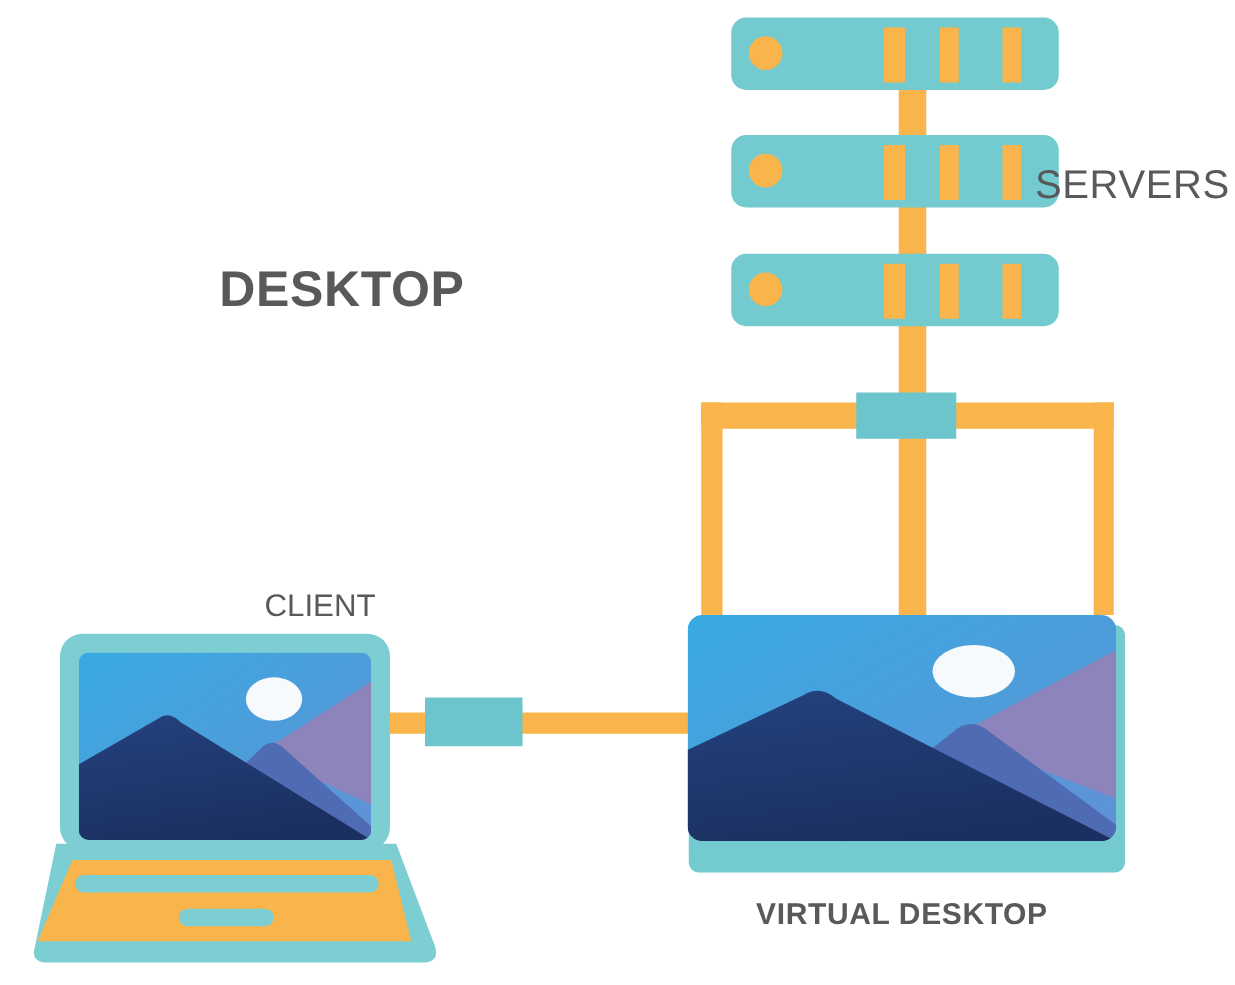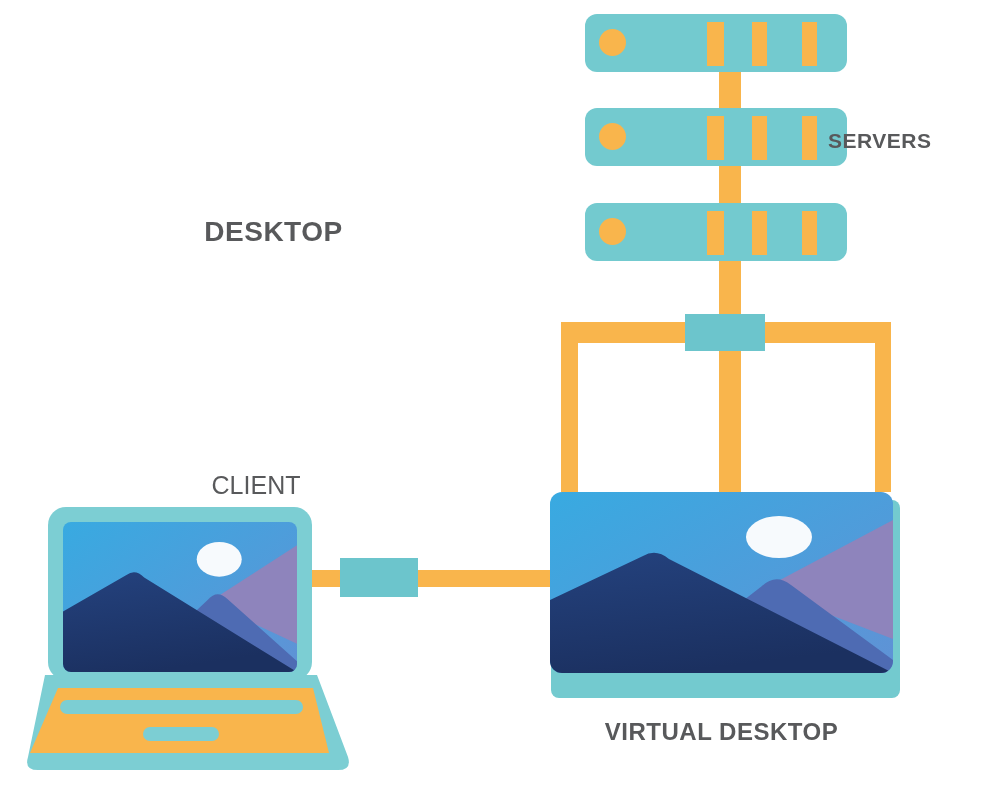--- a/index.html
+++ b/index.html
@@ -30,27 +30,27 @@
   .server .vent{
     position:absolute; top:8px; height:44px; background:var(--orange);
   }
   .server .v1{left:122px; width:17px;}
   .server .v2{left:167px; width:15px;}
   .server .v3{left:217px; width:15px;}
   
   .title{
     position:absolute; left:46px; top:206px; width:455px;
     text-align:center; color:var(--text-gray);
-    font-size:28px; font-weight:bold; line-height:52px; letter-spacing:.5px; z-index:4;
+    font-size:40px; font-weight:bold; line-height:52px; letter-spacing:.5px; z-index:4;
   }
   .title span{display:block;}
   .label{
     position:absolute; color:var(--text-gray); z-index:4; white-space:nowrap;
   }
-  .label-servers{left:828px; top:129px; font-size:21px; font-weight:bold; letter-spacing:.5px;}
+  .label-servers{left:828px; top:129px; font-size:32px; font-weight:normal; letter-spacing:.5px;}
   .label-client{left:196px; top:471px; width:120px; text-align:center; font-size:25px; font-weight:normal;}
   .label-vd{left:550px; top:718px; width:343px; text-align:center; font-size:24px; font-weight:bold; letter-spacing:.5px;}
   
   .vd-body{
     position:absolute; left:551px; top:500px; width:349px; height:198px;
     background:var(--teal); border-radius:8px; z-index:2;
   }
   .vd-screen{
     position:absolute; left:550px; top:492px; width:343px; height:181px;
     border-radius:12px; overflow:hidden; z-index:3;

